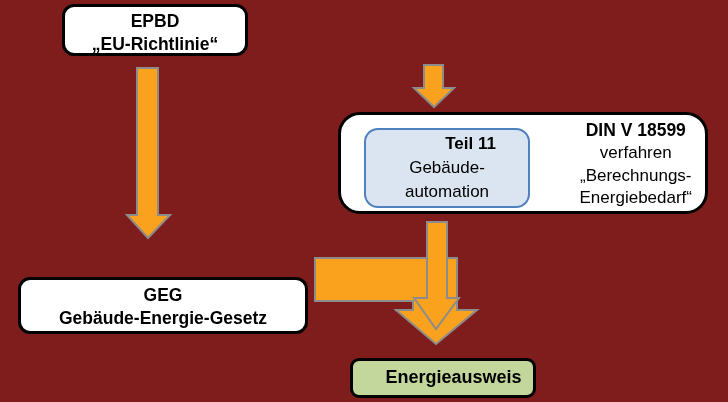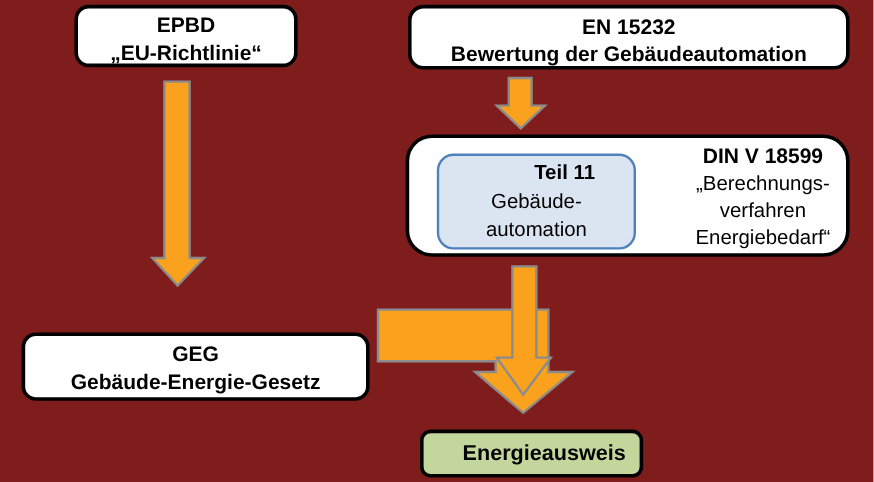--- a/index.html
+++ b/index.html
@@ -81,35 +81,31 @@
     <polygon stroke-width="2" points="137,68 158,68 158,215 170,215 148,238 127,215 137,215" fill="#FAA21E" stroke="#8C8C8C"></polygon>
 
     <polygon stroke-width="2" points="424,65 443,65 443,88 454,88 434,107 414,88 424,88" fill="#FAA21E" stroke="#8C8C8C"></polygon>
   </svg>
 
   <div class="box epbd-box">
     <div class="title">EPBD</div>
     <div class="sub">„EU-Richtlinie“</div>
   </div>
 
-  <div class="box en-box">
-    <div class="title">EN 15232</div>
-    <div class="sub">Bewertung der Gebäudeautomation</div>
-  </div>
 
   <div class="box din-box">
     <div class="teil11-box">
       <div class="title">Teil 11</div>
       <div>Gebäude-</div>
       <div>automation</div>
     </div>
     <div class="din-text">
       <div class="title">DIN V 18599</div>
+      <div>verfahren</div>
       <div>„Berechnungs-</div>
-      <div>verfahren</div>
       <div>Energiebedarf“</div>
     </div>
   </div>
 
   <div class="box geg-box">
     <div class="title">GEG</div>
     <div class="sub">Gebäude-Energie-Gesetz</div>
   </div>
 
   <div class="box ea-box">

